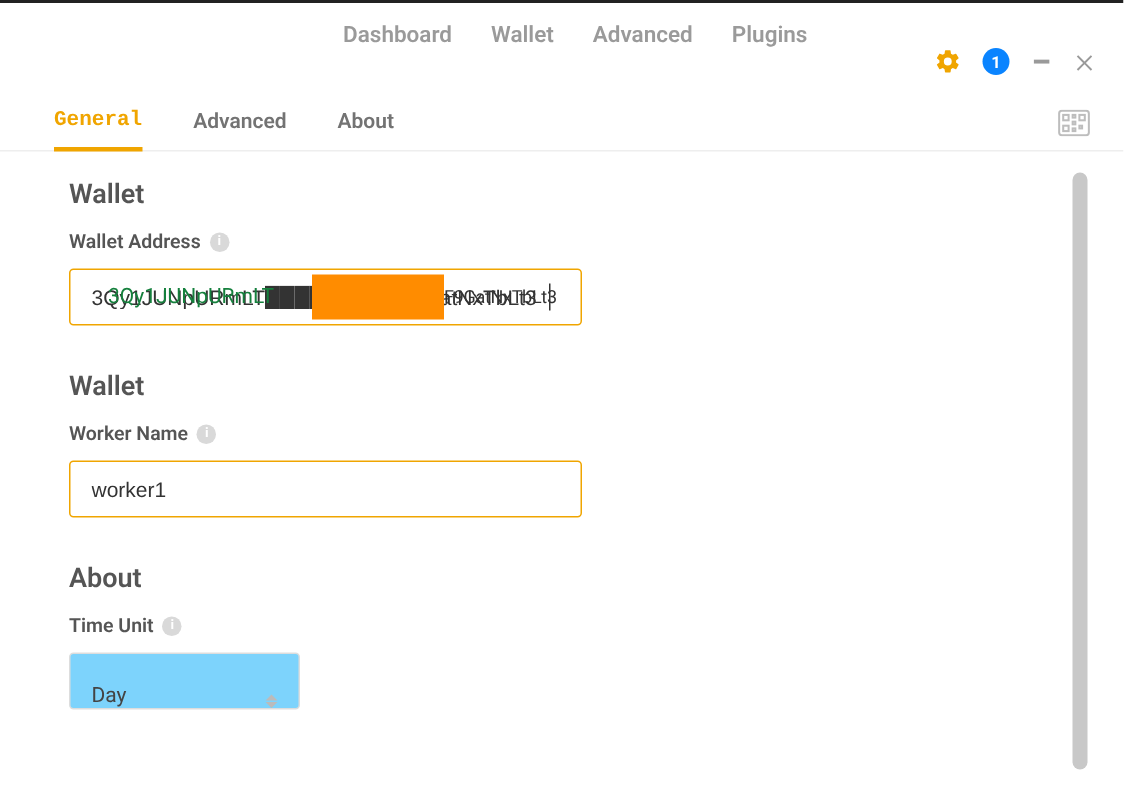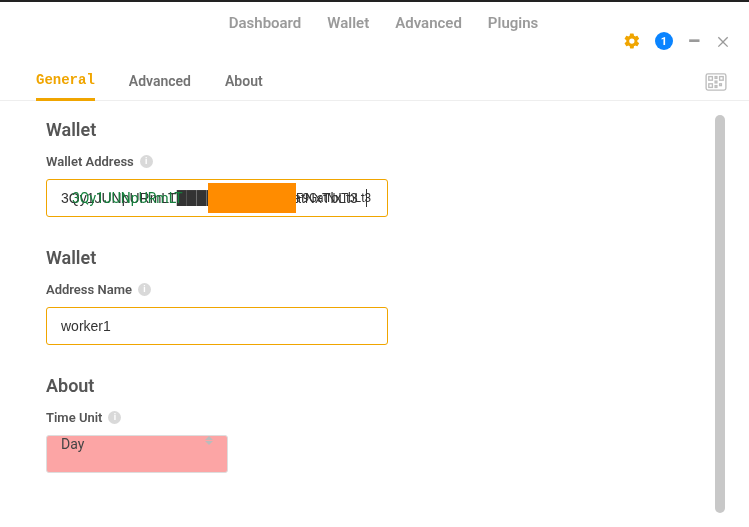--- a/index.html
+++ b/index.html
@@ -32,21 +32,21 @@
   .label { font-size: 13px; font-weight: 600; color: #555; }
   .info-icon { width:13px; height:13px; border-radius:50%; background:#d9d9d9; color:#fff; font-size:9px; font-weight:700; display:flex; align-items:center; justify-content:center; line-height:1; }
 
   .input-wrap { position: relative; width: 342px; }
   .text-input { width: 100%; height: 38px; border: 1px solid #f0a500; border-radius: 3px; padding: 0 14px; font-size: 14px; color:#333; background:#fff; outline:none; }
   .redact { position:absolute; top:4px; left:162px; width:88px; height:30px; background:#ff8c00; }
   .cursor-bar { position:absolute; top:10px; left:320px; width:1px; height:18px; background:#333; }
 
   .link { font-size: 13px; color: #1e90ff; margin-top: 14px; display:inline-block; cursor:pointer; }
 
-  .select { width: 182px; height: 38px; border: 1px solid #ddd; border-radius: 3px; padding: 0 14px; font-size: 14px; color:#444; display:flex; align-items:flex-start; justify-content:space-between; cursor:pointer; background:#fca5a5; }
+  .select { width: 154px; height: 38px; border: 1px solid #ddd; border-radius: 3px; padding: 0 14px; font-size: 14px; color:#444; display:flex; align-items:flex-end; justify-content:space-between; cursor:pointer; background:#7dd3fc; }
   .select-caret { display:flex; flex-direction:column; gap:1px; }
   .select-caret span { width:0; height:0; border-left:4px solid transparent; border-right:4px solid transparent; }
   .caret-up { border-bottom:4px solid #bbb; }
   .caret-down { border-top:4px solid #bbb; }
 </style>
 </head>
 <body>
 
 <div class="window">
 
@@ -105,21 +105,21 @@
           <span style="position:absolute;top:0;left:26px;line-height:38px;font-size:14px;color:#15803d;pointer-events:none;">3Qy1JUNpURmLT</span>
           <div class="redact"></div>
           <span style="position:absolute;top:0;left:250px;line-height:38px;font-size:12px;color:#333;pointer-events:none;letter-spacing:-0.2px;">F9GatNxTbLt3</span>
           <div class="cursor-bar"></div>
         </div>
       </div>
 
       <div class="section">
         <h2>Wallet</h2>
         <div class="label-row">
-          <span class="label">Address Name</span>
+          <span class="label">Worker Name</span>
           <span class="info-icon">i</span>
         </div>
         <div class="input-wrap">
           <input class="text-input" type="text" value="worker1" style="">
         </div>
       </div>
 
       <div class="section" style="margin-bottom:10px;">
         <h2>About</h2>
         <div class="label-row">

